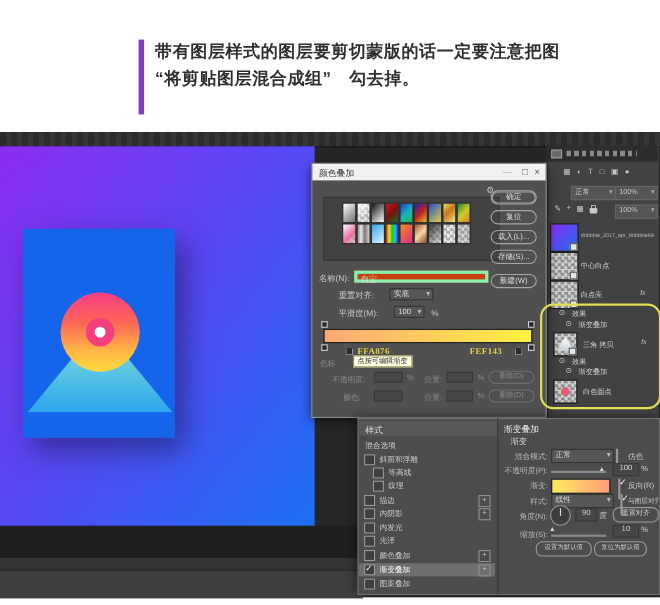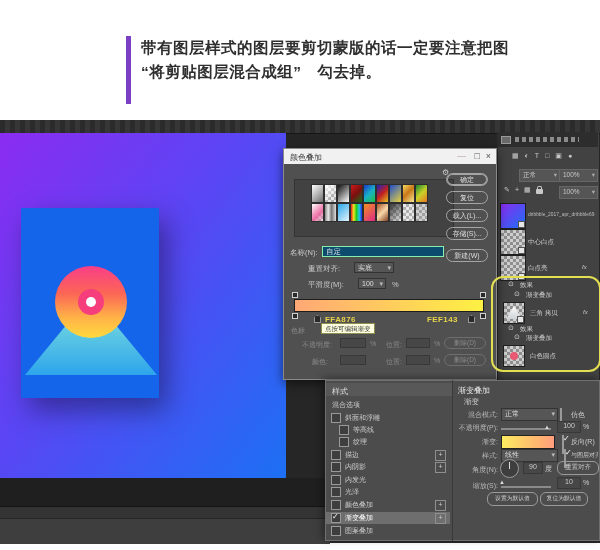--- a/index.html
+++ b/index.html
@@ -33,28 +33,28 @@
   .ge-ctl{top:2px;font-size:9px;line-height:11px;color:#555;}
   .txt{position:absolute;white-space:nowrap;}
   .c-lbl{font-size:7.5px;color:#c9c9c9;}
   .c-dim{font-size:7px;color:#8a8a8a;}
   .ge-box{left:10px;top:30px;width:160px;height:58px;background:#424242;border:1px solid #343434;}
   .ge-grid{left:27px;top:35px;width:117px;height:38px;display:flex;flex-wrap:wrap;}
   .swatch{width:13px;height:19px;border:0.5px solid #2e2e2e;}
   .ge-btn{left:162px;width:42px;height:13px;border:1px solid #a5a5a5;border-radius:7px;
           color:#ddd;font-size:7px;text-align:center;line-height:12px;background:transparent;}
   .ge-btn.primary{box-shadow:0 0 0 1px #a5a5a5 inset;}
-  .field{background:#0c4a6e;border:1px solid #86efac;color:#ddd;font-size:7.5px;
+  .field{background:#c2410c;border:3px solid #86efac;color:#ddd;font-size:7.5px;
          line-height:10px;padding-left:3px;}
   .dd{background:#565656;border:1px solid #333;color:#ddd;font-size:7px;line-height:10px;
       padding-left:3px;position:absolute;}
   .dd::after{content:"▾";position:absolute;right:2px;top:0;color:#bbb;}
   .ge-bar{left:10px;top:150px;width:190px;height:13px;border:1px solid #1d1d1d;}
   .stop{width:6px;height:6px;background:#2a2a2a;border:1px solid #cfcfcf;}
-  .hex{font-size:8px;font-weight:bold;letter-spacing:.4px;}
+  .hex{font-size:8px;font-weight:bold;letter-spacing:.4px;font-family:Liberation Serif, serif;}
   .house{width:7px;height:8px;background:#2a2a2a;border:1px solid #999;
          clip-path:polygon(50% 0,100% 32%,100% 100%,0 100%,0 32%);}
   .tooltip{background:#ffffe1;border:1px solid #8f8f52;color:#333;font-size:6.5px;
            line-height:9px;padding:0 3px;}
   .mini-field{background:#474747;border:1px solid #383838;height:10px;}
   .gray-btn{border:1px solid #6e6e6e;border-radius:6px;color:#8a8a8a;font-size:6.5px;
             text-align:center;line-height:10px;}
   
   .lp{left:497px;top:132px;width:101px;height:260px;background:#424242;border-left:1px solid #2a2a2a;}
   .lp-tab{left:497px;top:132px;width:101px;height:15px;background:#2d2d2d;}

